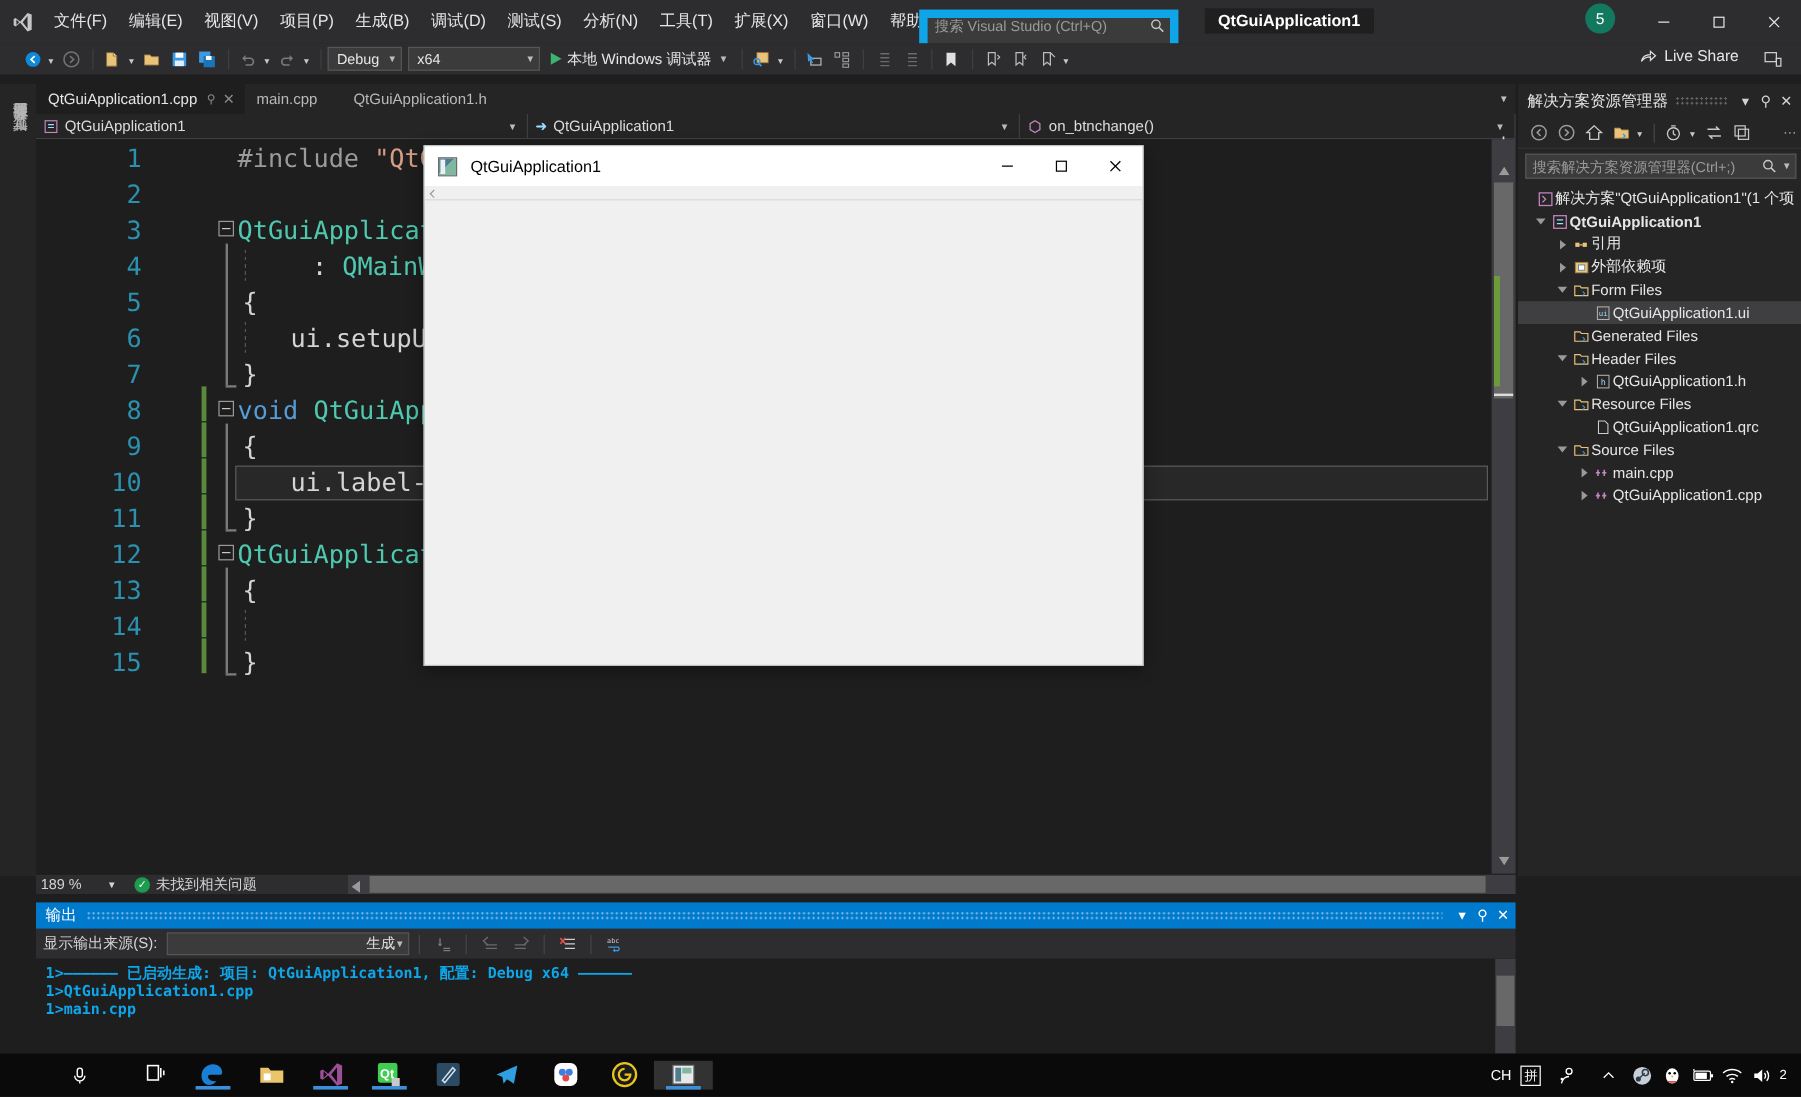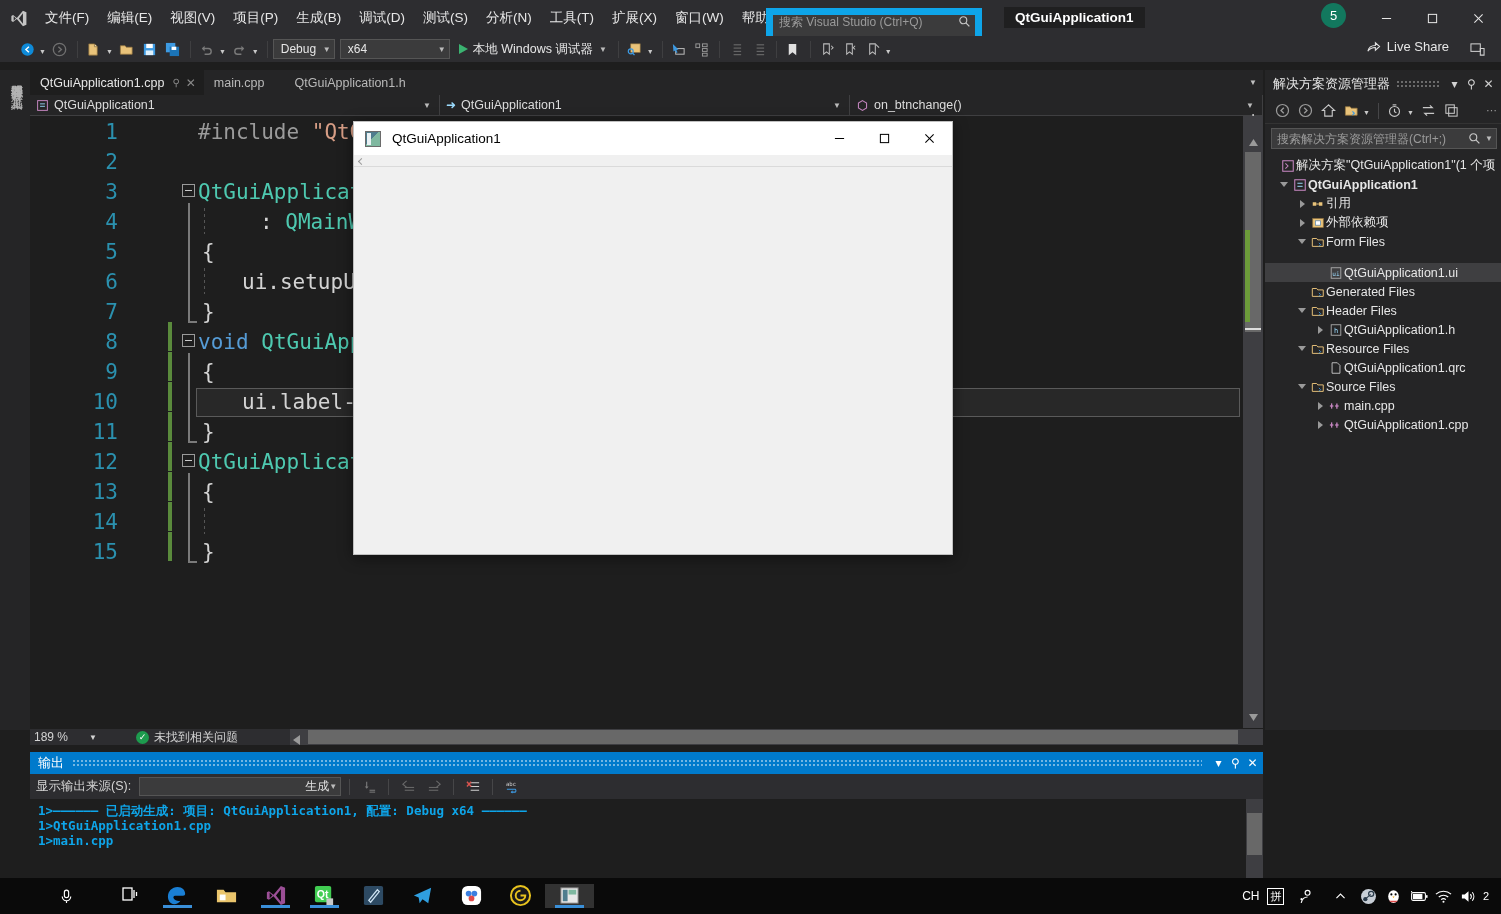--- a/index.html
+++ b/index.html
@@ -184,21 +184,20 @@
     position: absolute; left: 290px; top: 729px; width: 973px; height: 16px;
     background: #3e3e42; display: flex; align-items: center;
   }
   .hthumb { position: absolute; left: 18px; top: 1px; width: 930px; height: 14px; background: #686868; }
 
   
   .ed-status {
     position: absolute; left: 30px; top: 729px; width: 260px; height: 16px;
     background: #2d2d30; display: flex; align-items: center; color: #d4d4d4;
     font-size: 12px;
-    gap: 24px;
   }
   .zoom-combo {
     width: 72px; height: 16px; display: flex; align-items: center;
     padding-left: 4px; color: #d4d4d4;
   }
   .zoom-combo .zc { font-size: 8px; margin-left: auto; padding-right: 5px; }
   .err-ok {
     display: flex; align-items: center; gap: 5px; padding-left: 10px;
   }
   .ok-circle {
@@ -233,21 +232,21 @@
   .se-search input {
     flex: 1; background: transparent; border: none; outline: none; color: #9a9a9a;
     font-size: 12px; font-family: "Liberation Sans", sans-serif;
   }
   .se-search input::placeholder { color: #9a9a9a; }
   .tree { padding-top: 3px; }
   .trow {
     height: 19px; display: flex; align-items: center; font-size: 12.5px;
     color: #e6e6e6; white-space: nowrap; padding-right: 4px;
   }
-  .trow.sel { background: #3f3f41; margin-top: 12px; }
+  .trow.sel { background: #3f3f41; }
   .tw { width: 14px; flex-shrink: 0; display: flex; align-items: center; justify-content: center; }
   .ticon { width: 17px; flex-shrink: 0; display: flex; align-items: center; justify-content: center; }
   .tri-r { width: 0; height: 0; border-left: 5px solid #9a9a9a; border-top: 4px solid transparent; border-bottom: 4px solid transparent; }
   .tri-d { width: 0; height: 0; border-top: 5px solid #9a9a9a; border-left: 4px solid transparent; border-right: 4px solid transparent; }
   .bold { font-weight: bold; }
 
   
   .outpanel {
     position: absolute; left: 30px; top: 752px; width: 1233px; height: 126px;
     background: #1e1e1e;

